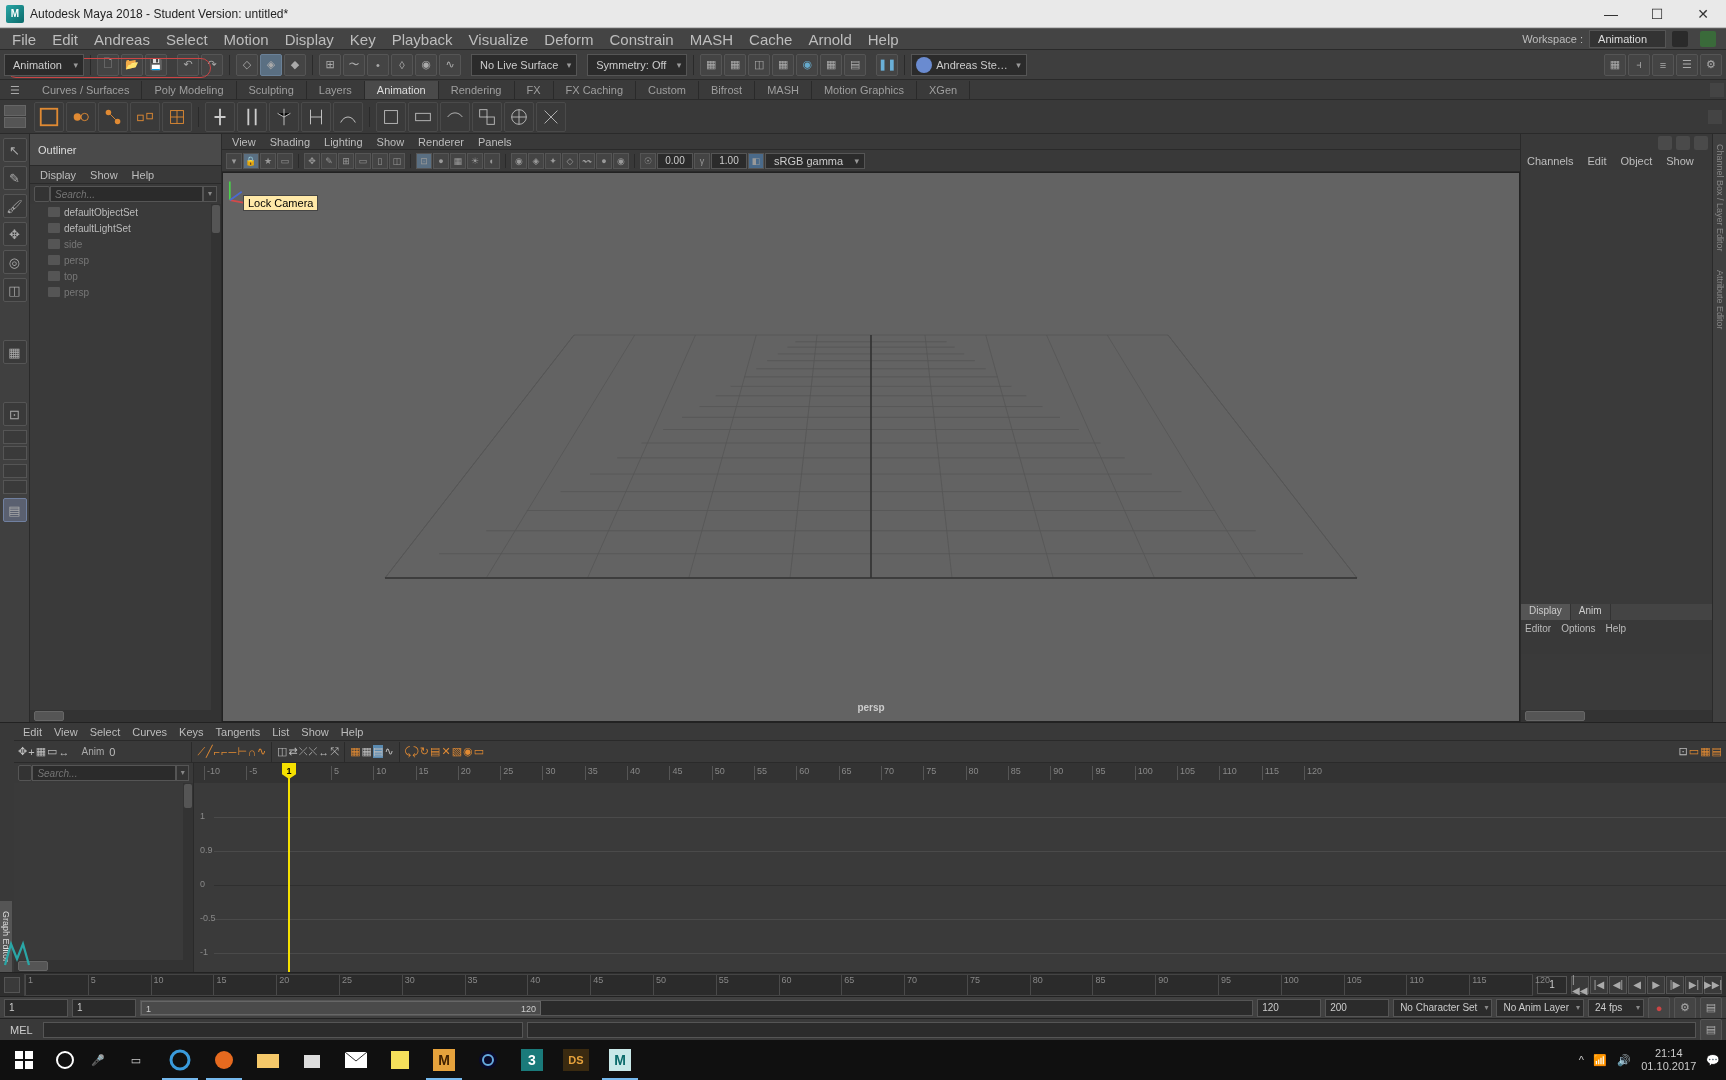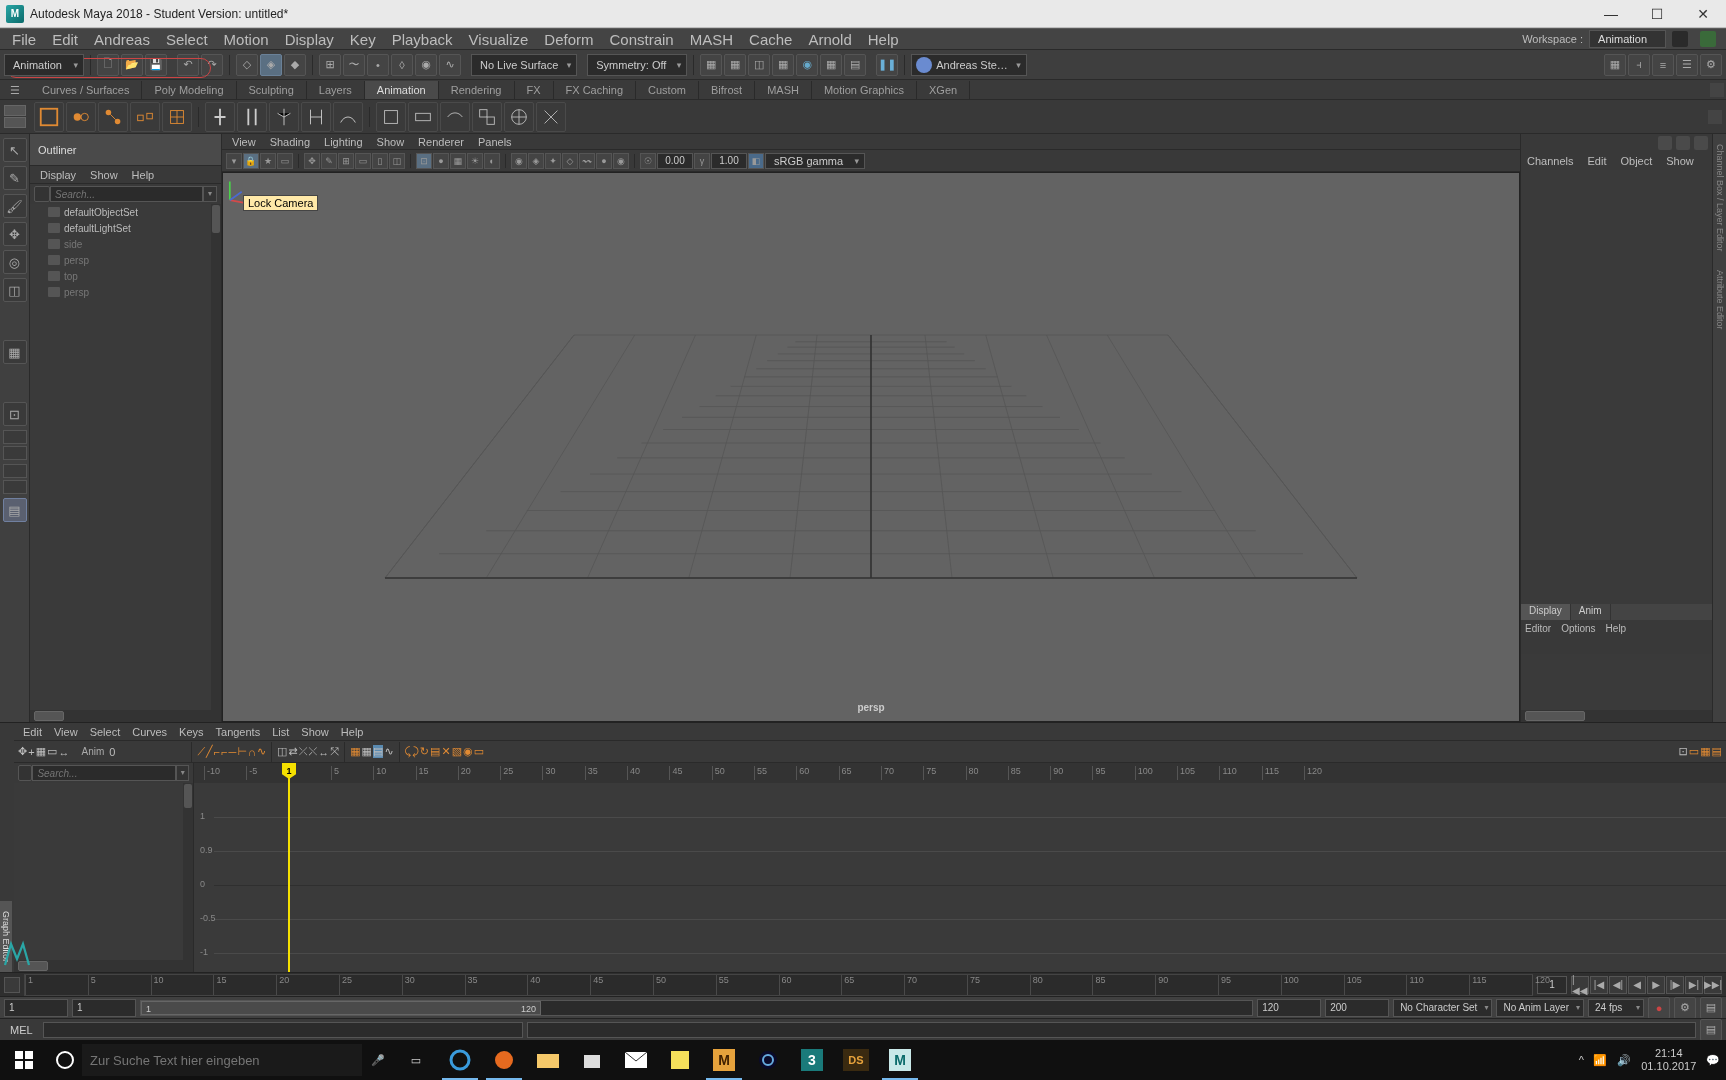--- a/index.html
+++ b/index.html
@@ -783,21 +783,20 @@
 <div class="taskbar">
   <div class="start">
     <svg width="18" height="18" viewBox="0 0 18 18">
         <rect x="0" y="0" width="8" height="8" fill="#fff"></rect>
         <rect x="10" y="0" width="8" height="8" fill="#fff"></rect>
         <rect x="0" y="10" width="8" height="8" fill="#fff"></rect>
         <rect x="10" y="10" width="8" height="8" fill="#fff"></rect>
       </svg>
   </div>
   <div class="cortana"></div>
-  <input class="search" placeholder="Zur Suche Text hier eingeben" style="">
   <div class="mic">🎤</div>
   <div class="tbic">▭</div>
   <div class="tbic running">
       <svg width="22" height="22">
         <circle cx="11" cy="11" r="9" fill="none" stroke="#3a9bdc" stroke-width="3"></circle>
       </svg>
     </div>
   <div class="tbic running">
       <svg width="22" height="22">
         <circle cx="11" cy="11" r="9" fill="#e66a1f"></circle>

